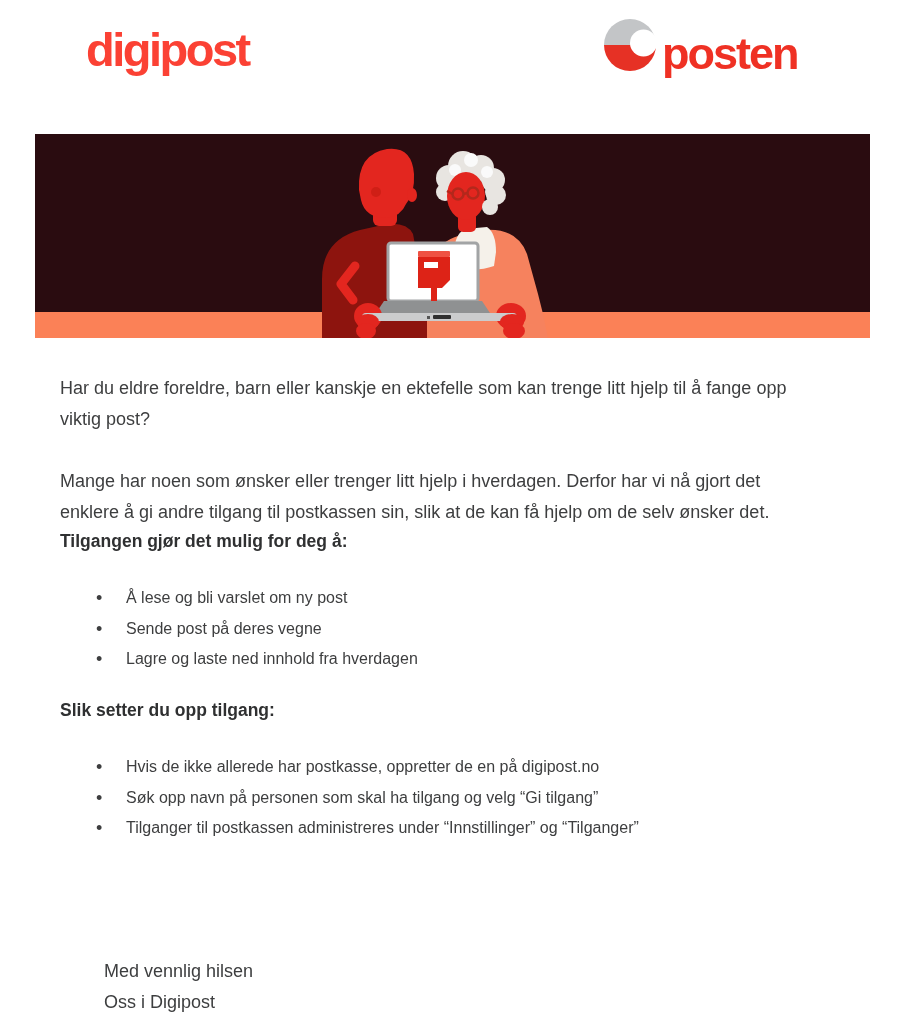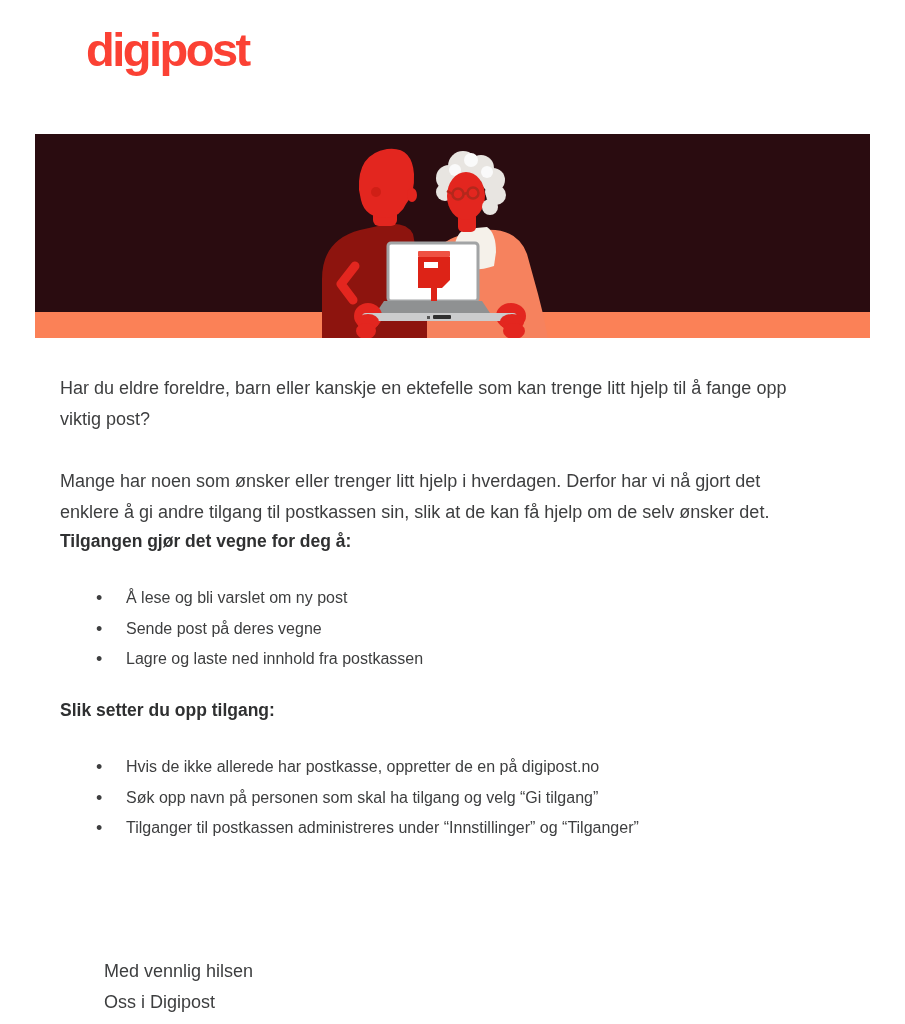--- a/index.html
+++ b/index.html
@@ -58,20 +58,28 @@
   .h2{top:695px;} .ul2{top:752px;}
   .p3{top:861px;} .p4{top:938px;margin-left:44px;}
 </style>
 </head>
 <body>
 
 <div class="page">
 
   <div class="digipost-logo">digipost</div>
 
+  <div class="posten-logo">
+    <svg class="posten-ball" viewBox="0 0 54 54" aria-hidden="true">
+      <path d="M1,27 A26,26 0 0 1 53,27 Z" fill="#c3c5c7"></path>
+      <path d="M1,27 A26,26 0 0 0 53,27 Z" fill="#e63125"></path>
+      <circle cx="40.5" cy="25" r="13.5" fill="#ffffff"></circle>
+    </svg>
+    <span class="posten-word">posten</span>
+  </div>
 
   <div class="hero">
     <svg viewBox="0 0 835 204" aria-hidden="true">
 
       <rect x="0" y="0" width="835" height="178" fill="#2a0c10"></rect>
       <rect x="0" y="178" width="835" height="26" fill="#fb8157"></rect>
 
       <path d="M287,204 V145 Q287,106 325,96 L352,90 Q372,88 378,100 L381,116 Q394,128 397,150 L399,204 Z" fill="#8d140e"></path>
 
       <path d="M320,132 L306,150 L318,166" stroke="#e3261f" stroke-width="9" fill="none" stroke-linecap="round" stroke-linejoin="round"></path>
@@ -138,25 +146,25 @@
   <p class="txt p1">
     <span class="line">Har du eldre foreldre, barn eller kanskje en ektefelle som kan trenge litt hjelp til å fange opp</span>
     <span class="line">viktig post?</span>
   </p>
 
   <p class="txt p2">
     <span class="line">Mange har noen som ønsker eller trenger litt hjelp i hverdagen. Derfor har vi nå gjort det</span>
     <span class="line">enklere å gi andre tilgang til postkassen sin, slik at de kan få hjelp om de selv ønsker det.</span>
   </p>
 
-  <div class="heading h1">Tilgangen gjør det vegne for deg å:</div>
+  <div class="heading h1">Tilgangen gjør det mulig for deg å:</div>
   <ul class="blist ul1">
     <li>Å lese og bli varslet om ny post</li>
     <li>Sende post på deres vegne</li>
-    <li>Lagre og laste ned innhold fra postkassen</li>
+    <li>Lagre og laste ned innhold fra hverdagen</li>
   </ul>
 
   <div class="heading h2">Slik setter du opp tilgang:</div>
   <ul class="blist ul2">
     <li>Hvis de ikke allerede har postkasse, oppretter de en på digipost.no</li>
     <li>Søk opp navn på personen som skal ha tilgang og velg “Gi tilgang”</li>
     <li>Tilganger til postkassen administreres under “Innstillinger” og “Tilganger”</li>
   </ul>
 
 

